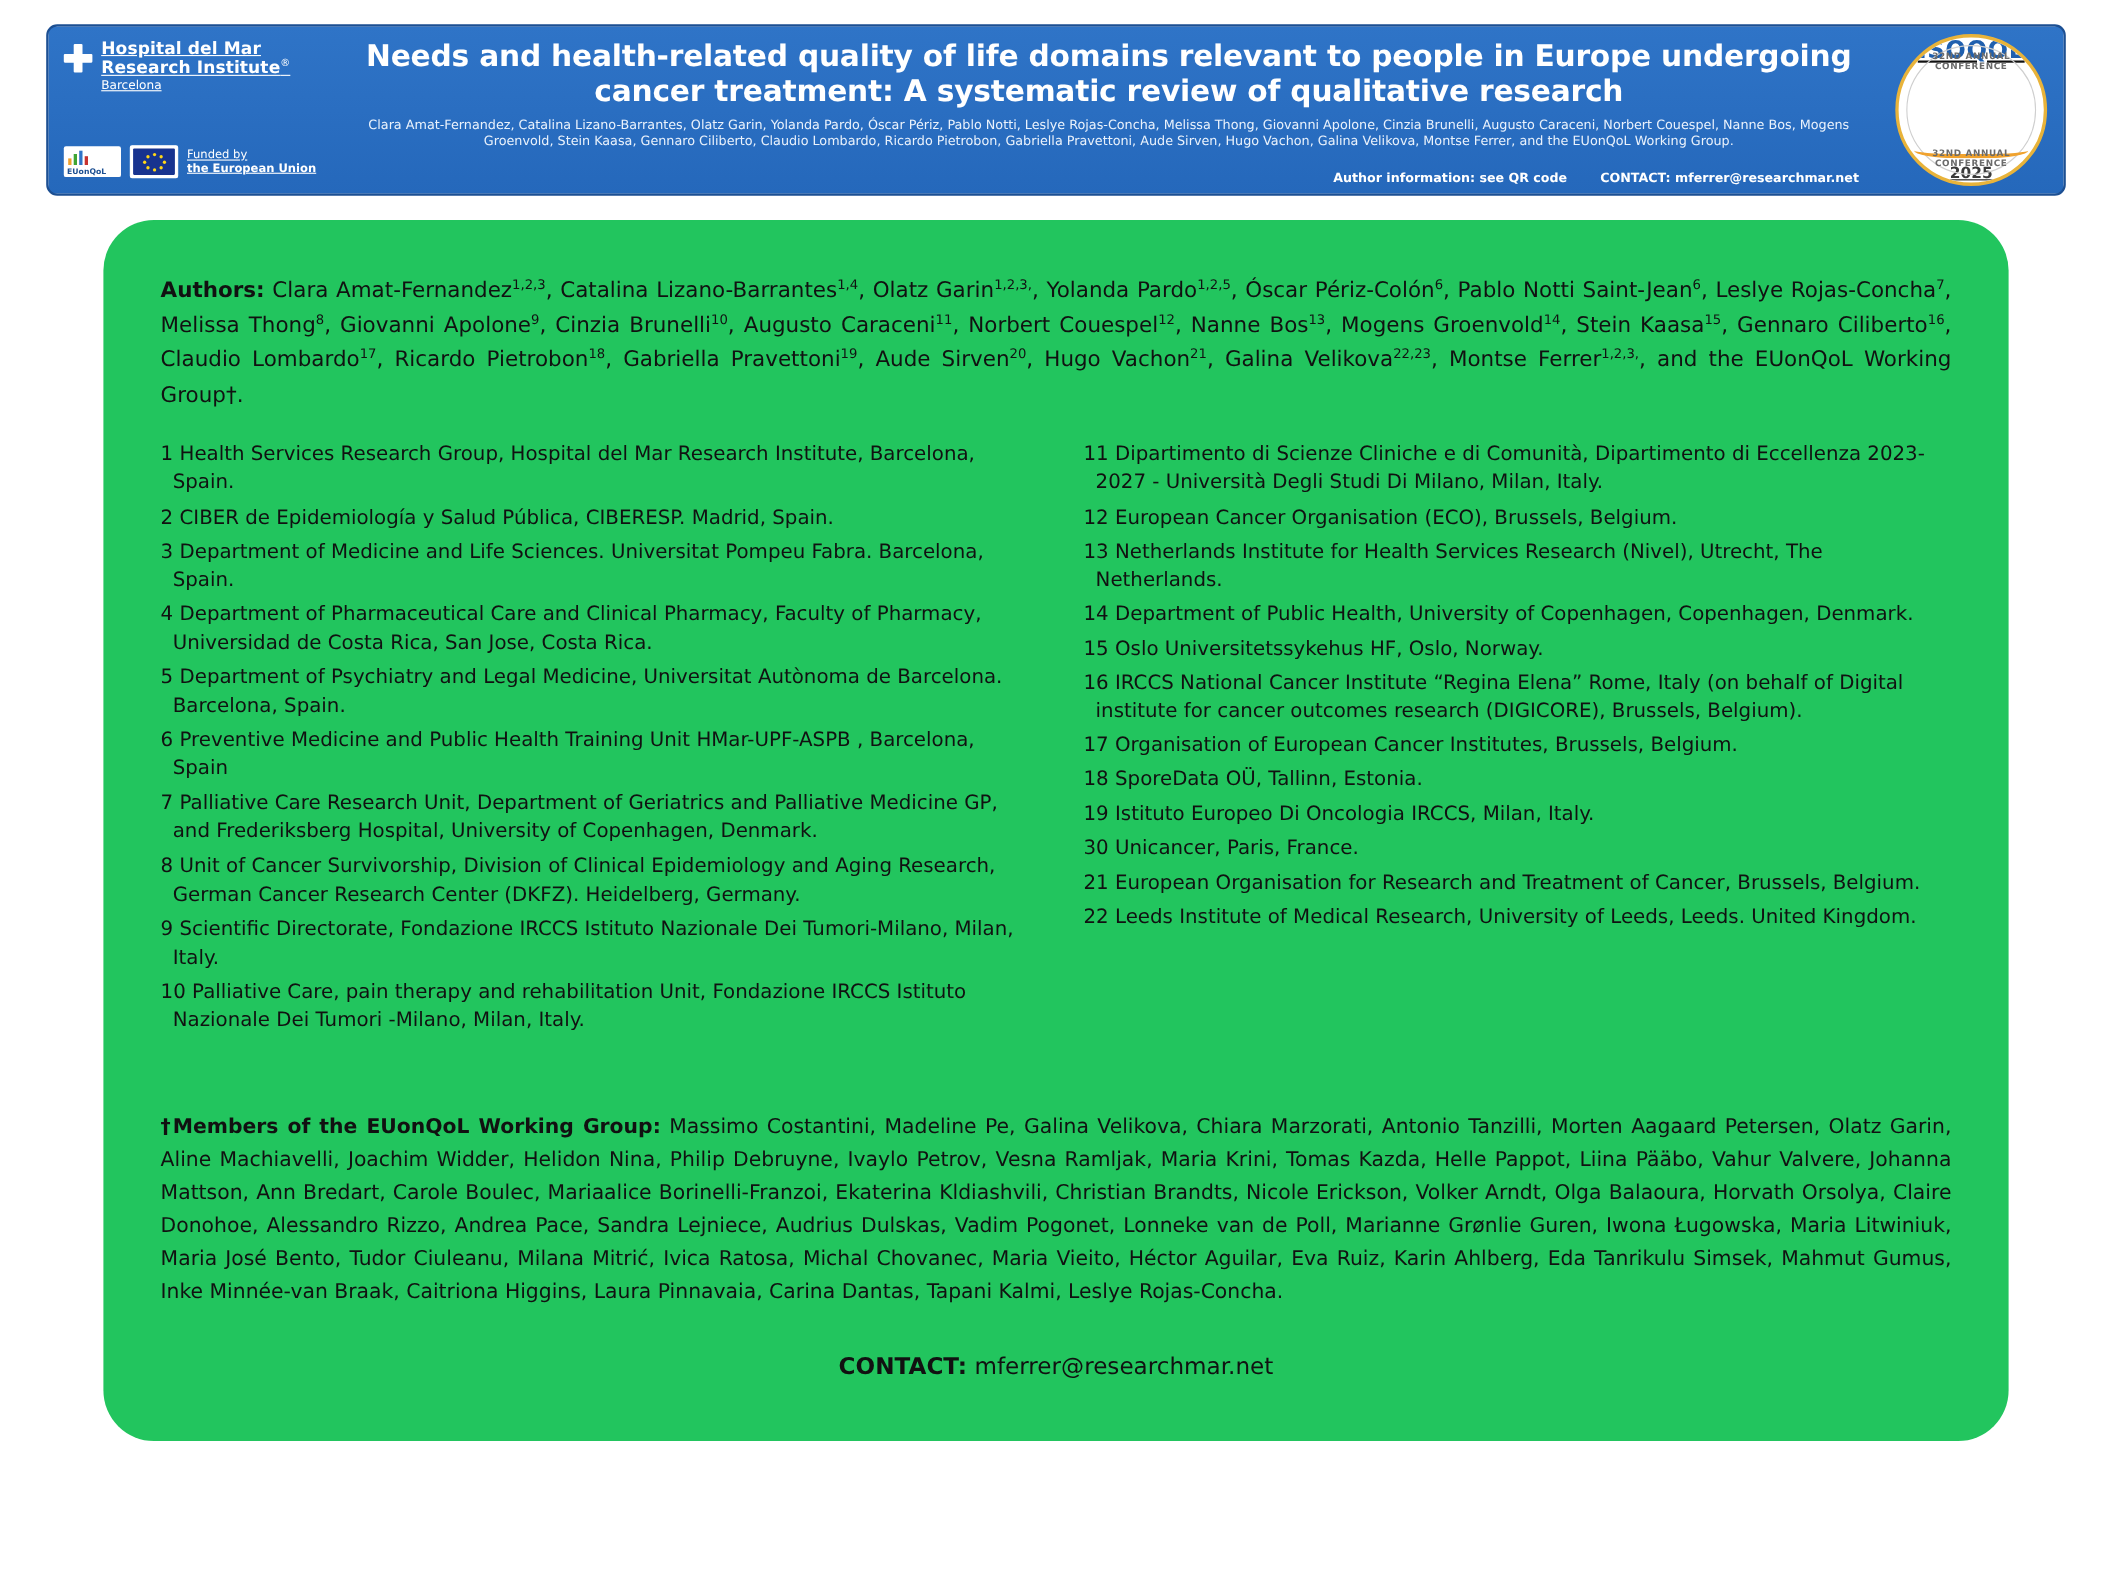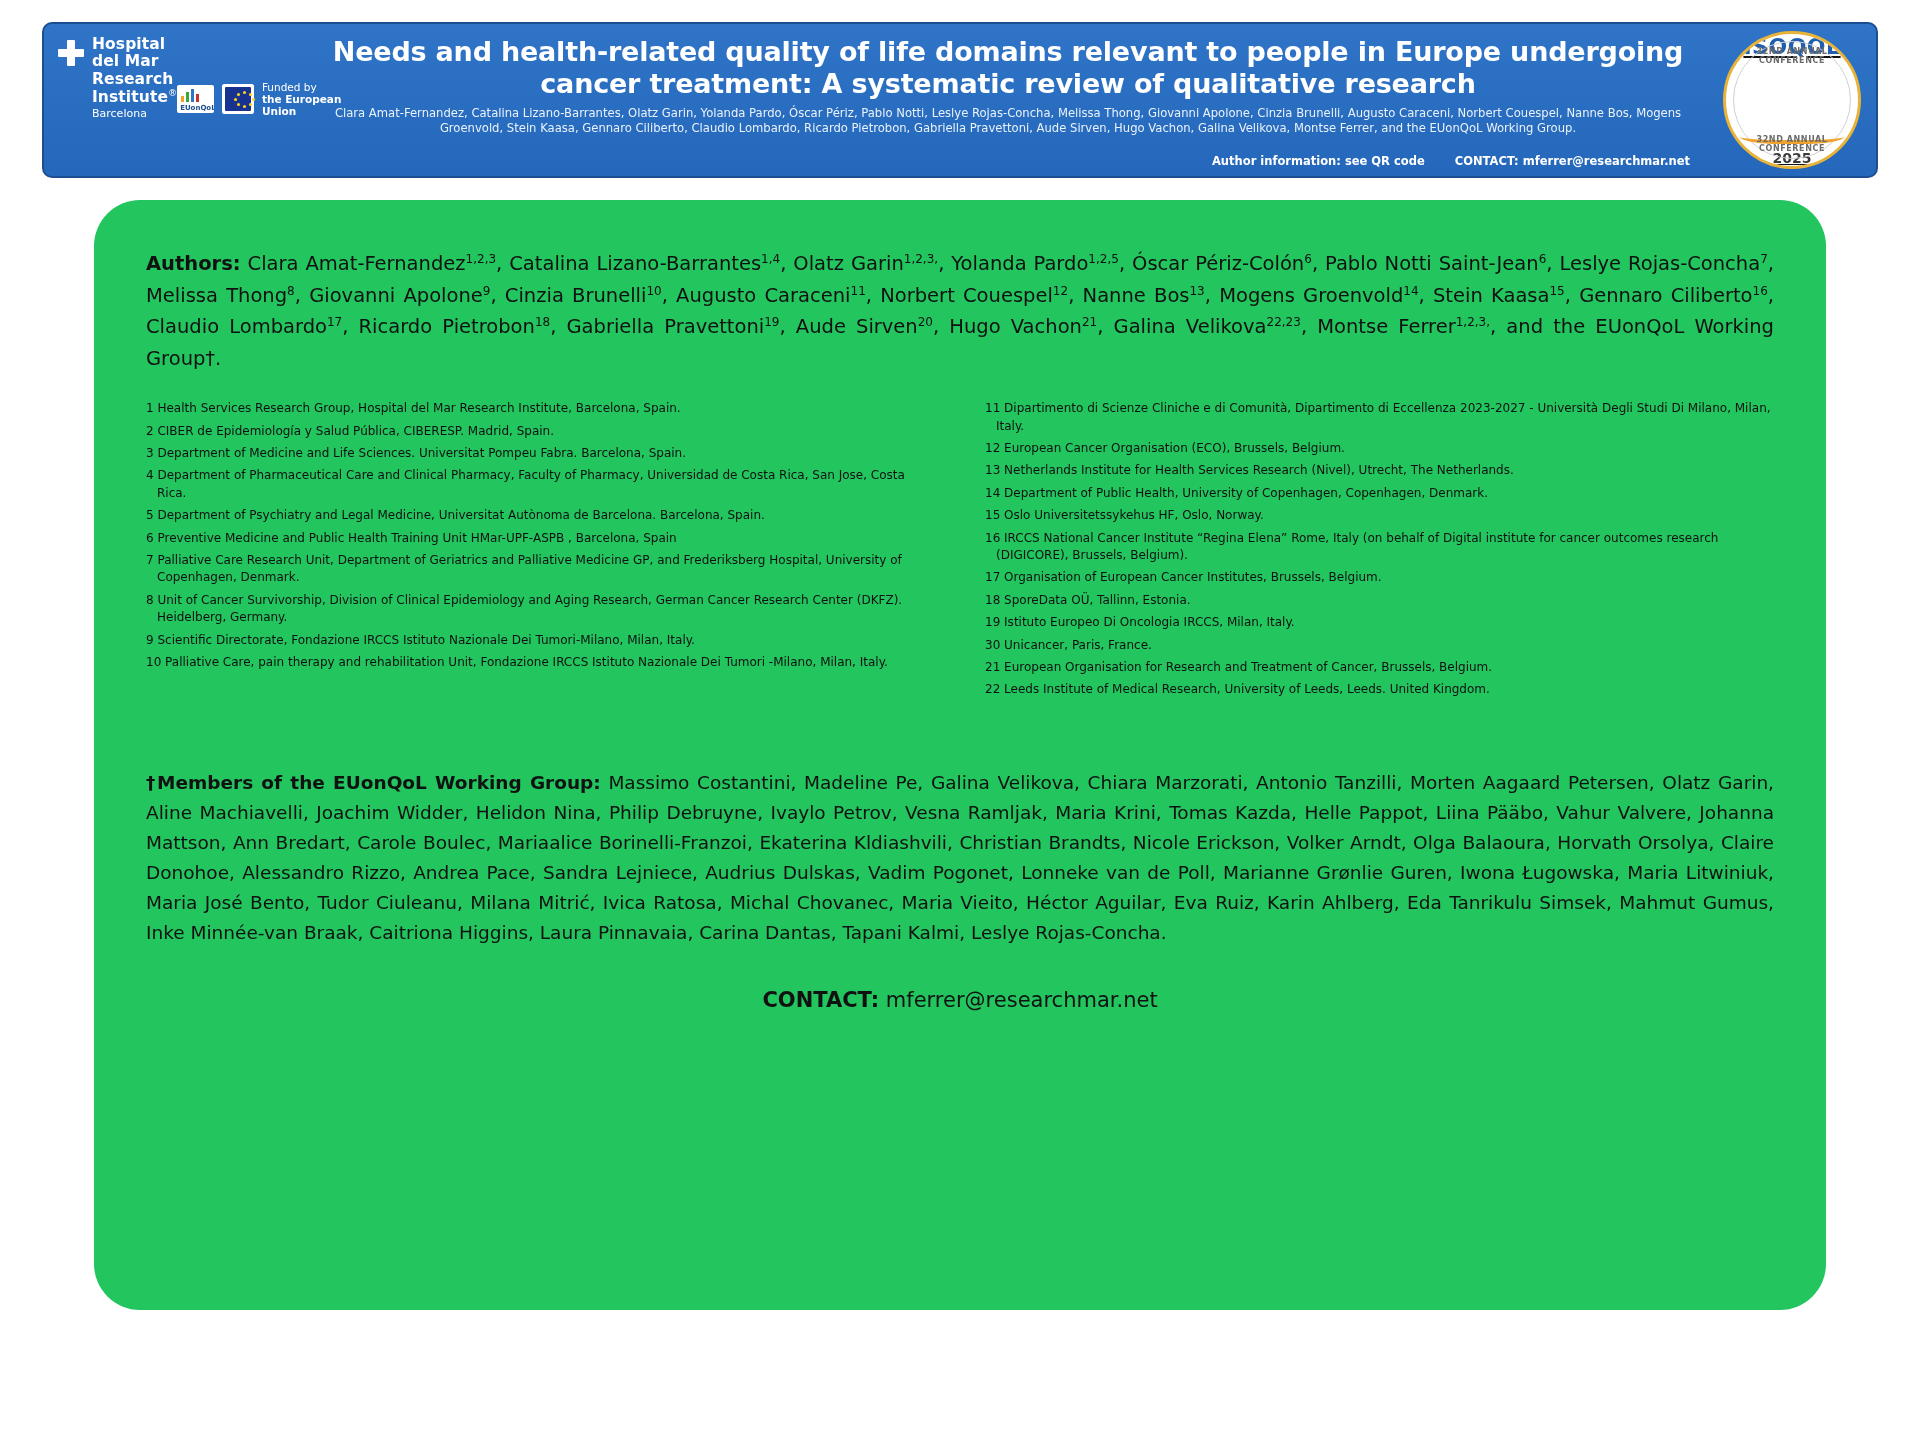--- a/index.html
+++ b/index.html
@@ -34,22 +34,23 @@
     height: 152px;
     overflow: hidden;
   }
   .banner-left {
     width: 270px;
     flex: 0 0 270px;
     padding: 12px 10px 8px 14px;
     box-sizing: border-box;
     color: #ffffff;
     display: flex;
-    flex-direction: row;
+    flex-direction: column;
     justify-content: space-between;
+    text-decoration: underline;
   }
   .hdm-logo {
     display: flex;
     align-items: flex-start;
     gap: 8px;
   }
   .hdm-cross {
     width: 26px;
     height: 26px;
     position: relative;
@@ -287,21 +288,21 @@
 
   .affil-cols {
     display: flex;
     gap: 50px;
     margin-top: 26px;
   }
   .affil-col {
     flex: 1 1 0;
   }
   .affil {
-    font-size: 12px;
+    font-size: 18px;
     line-height: 1.45;
     margin-bottom: 5px;
     text-indent: -11px;
     padding-left: 11px;
     color: #111111;
   }
 
   .wg-par {
     margin-top: 64px;
     font-size: 18.5px;

